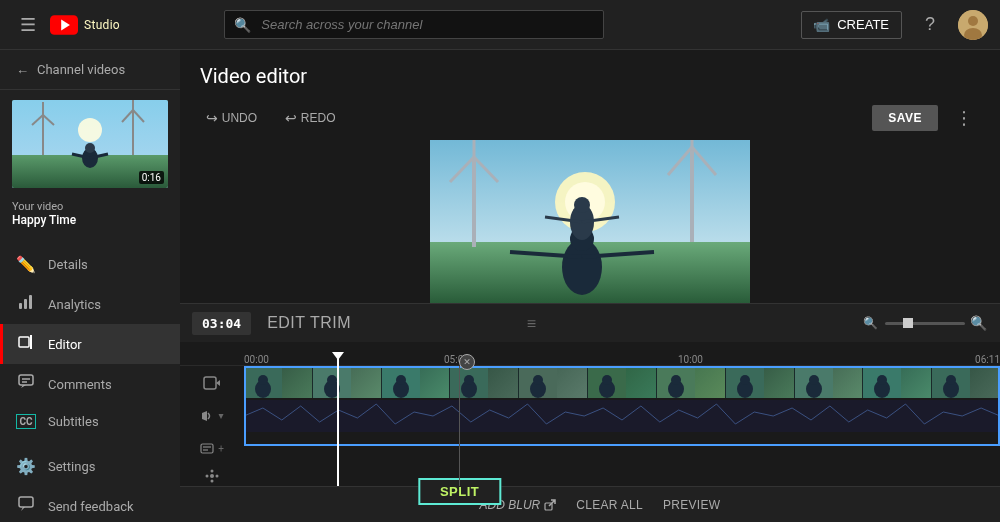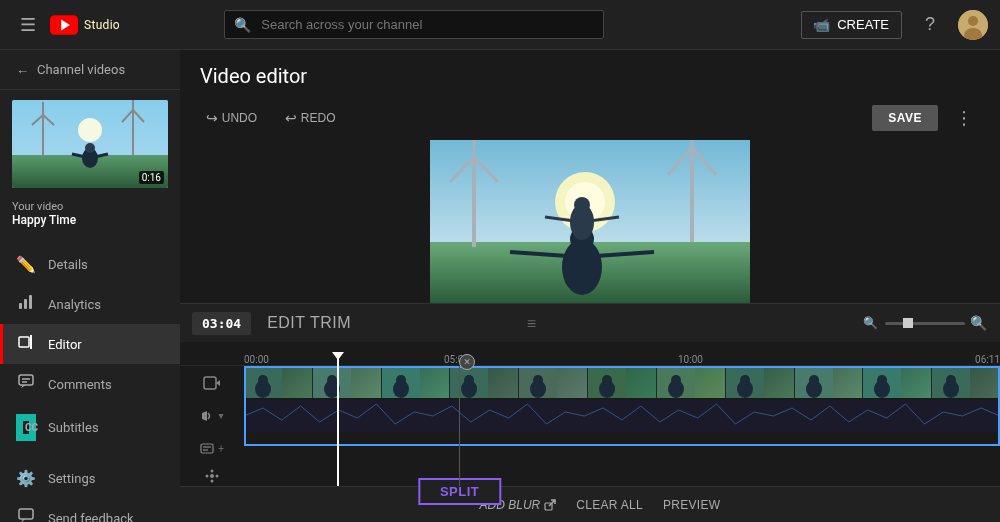--- a/index.html
+++ b/index.html
@@ -29,20 +29,21 @@
     }
     .search-bar input {
       width: 100%;
       background: #121212;
       border: 1px solid #444;
       border-radius: 2px;
       color: #aaa;
       padding: 6px 12px 6px 36px;
       font-size: 13px;
       outline: none;
+      font-style: italic;
     }
     .search-icon-wrap {
       position: absolute;
       left: 10px;
       top: 50%;
       transform: translateY(-50%);
       color: #aaa;
       font-size: 14px;
     }
     .topbar-right { display: flex; align-items: center; gap: 12px; margin-left: auto; }
@@ -263,25 +264,25 @@
       align-items: center;
       gap: 4px;
       font-style: italic;
     }
     .split-popup {
       position: absolute;
       left: 50%;
       transform: translateX(-50%);
       bottom: calc(100%);
       background: #212121;
-      border: 2px solid #8b5cf6;
+      border: 2px solid #5eead4;
       padding: 4px 20px;
       font-size: 13px;
       font-weight: 600;
-      color: #8b5cf6;
+      color: #bef264;
       cursor: pointer;
       letter-spacing: 0.5px;
       text-transform: uppercase;
     }
     .clear-all-btn {
       background: none;
       border: none;
       color: #aaa;
       font-size: 12px;
       cursor: pointer;
@@ -411,21 +412,21 @@
         <svg width="16" height="16" viewBox="0 0 16 16" fill="#aaa">
           <rect x="1" y="1" width="14" height="10" rx="2" fill="none" stroke="#aaa" stroke-width="1.5"></rect>
           <line x1="4" y1="5" x2="12" y2="5" stroke="#aaa" stroke-width="1.5"></line>
           <line x1="4" y1="8" x2="9" y2="8" stroke="#aaa" stroke-width="1.5"></line>
           <polygon points="5,11 3,14 8,11" fill="#aaa"></polygon>
         </svg>
       </span>
       <span>Comments</span>
     </div>
     <div class="sidebar-item">
-      <span class="item-icon" style="font-size:10px;color:#aaa;font-weight:bold;border:7px solid #14b8a6;padding:1px 2px;">CC</span>
+      <span class="item-icon" style="font-size:10px;color:#aaa;font-weight:bold;border:1px solid #14b8a6;padding:1px 2px;">CC</span>
       <span>Subtitles</span>
     </div>
 
     <div class="sidebar-spacer"></div>
     <div class="sidebar-divider"></div>
 
     <div class="sidebar-item">
       <span class="item-icon">⚙️</span>
       <span>Settings</span>
     </div>

